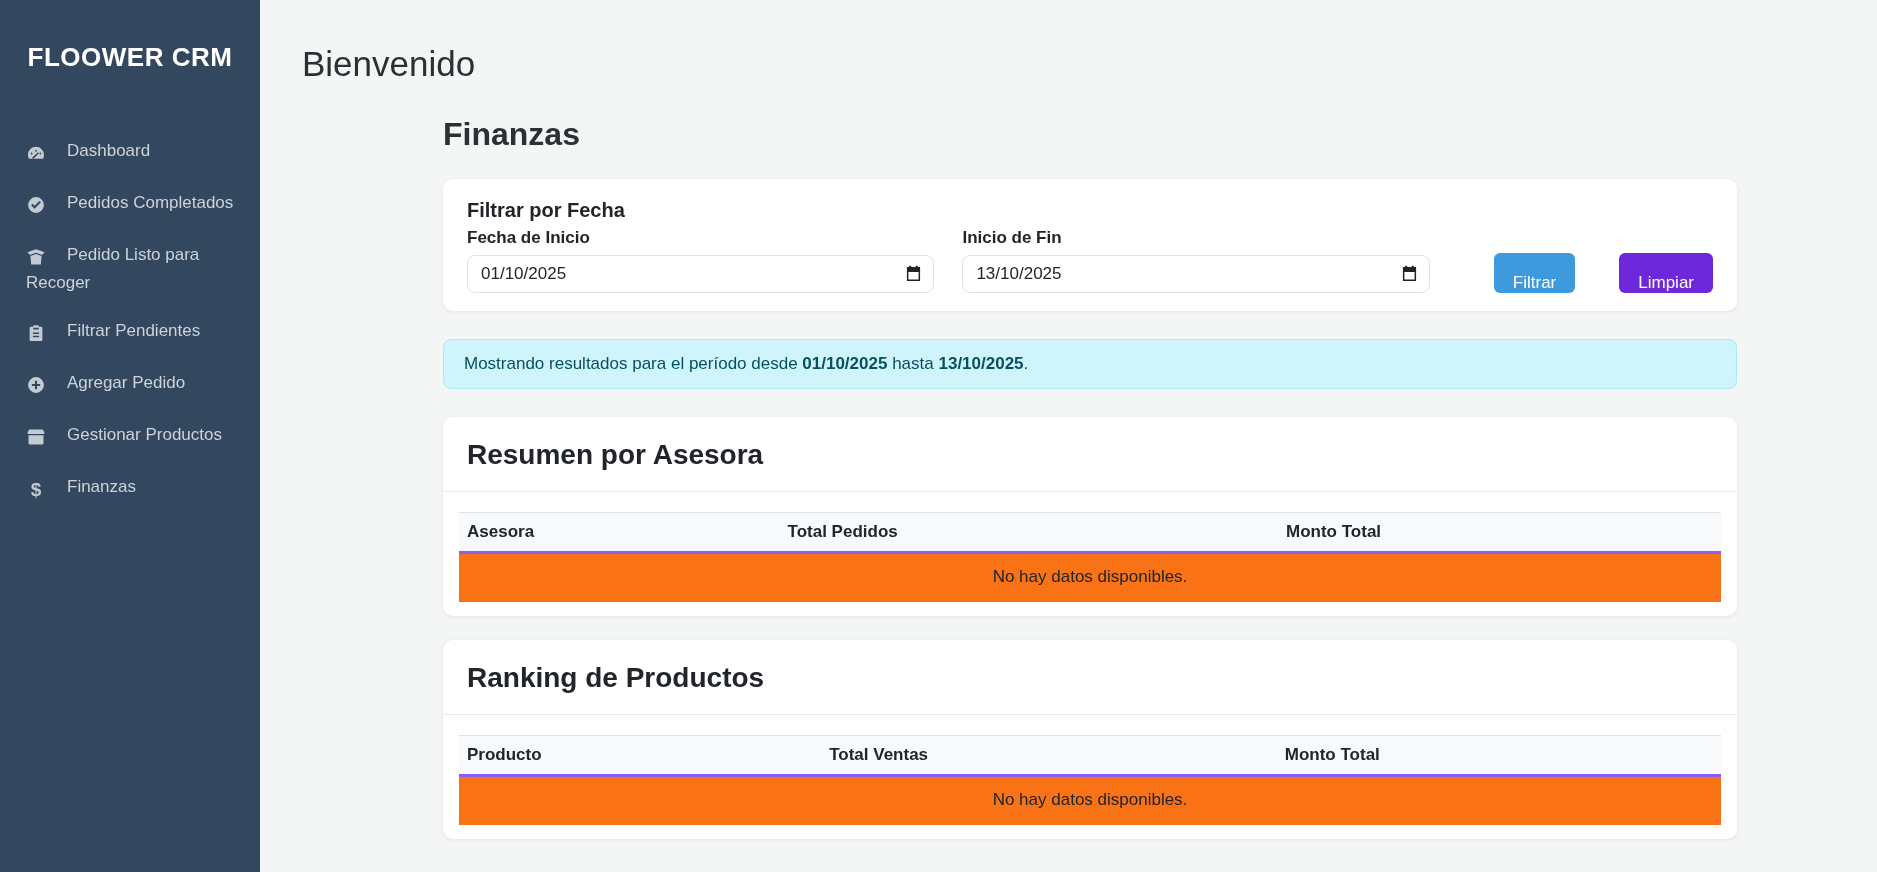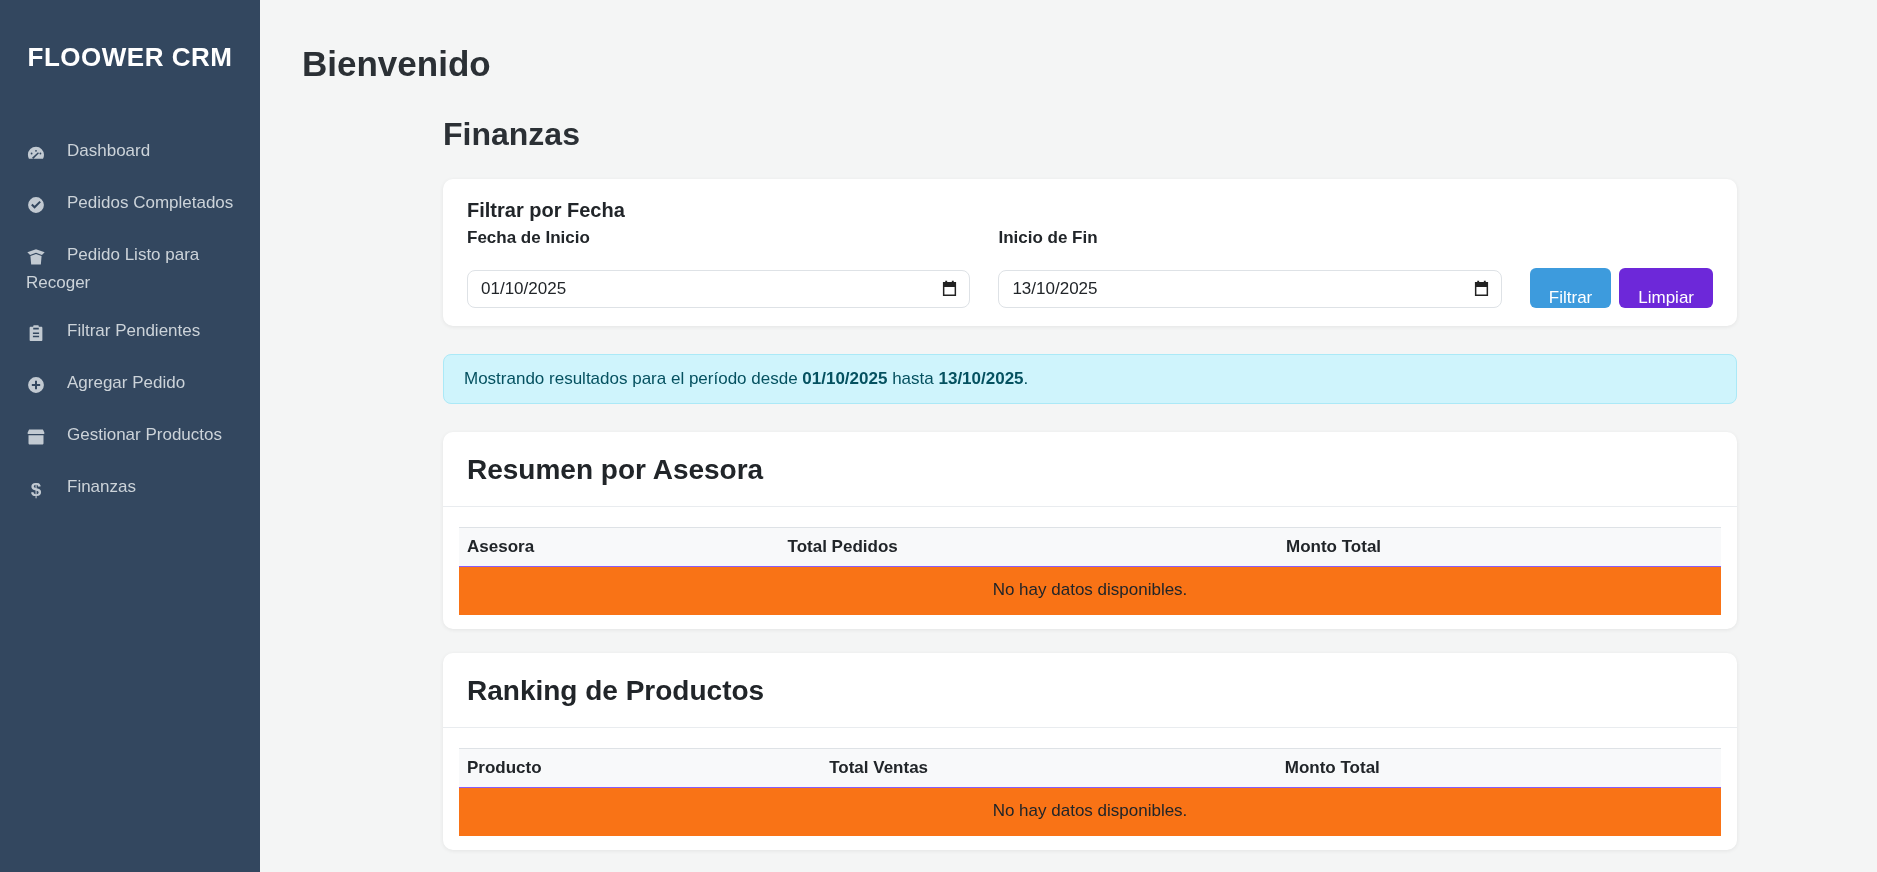--- a/index.html
+++ b/index.html
@@ -48,21 +48,21 @@
   .nav-icon svg { display: inline-block; vertical-align: top; }
   .dollar-glyph { font-size: 19px; font-weight: 700; line-height: 24px; }
 
   
   .main {
     flex: 1;
     padding: 44px 140px 40px 42px;
   }
   .welcome-title {
     font-size: 35px;
-    font-weight: 700;
+    font-weight: 400;
     color: #2b3035;
     margin: 0 0 32px 0;
   }
   .finanzas-wrap { margin-left: 141px; }
   .finanzas-title {
     font-size: 32px;
     font-weight: 700;
     color: #2b3035;
     margin: 0 0 26px 0;
   }
@@ -71,21 +71,21 @@
     background: #ffffff;
     border-radius: 10px;
     box-shadow: 0 1px 4px rgba(0,0,0,0.07);
   }
 
   
   .filter-card { padding: 20px 24px 18px 24px; margin-bottom: 28px; }
   .filter-title { font-size: 20px; font-weight: 700; margin: 0 0 6px 0; color: #212529; }
   .filter-row { display: flex; gap: 28px; align-items: flex-end; }
   .field { flex: 1; }
-  .field-label { display: block; font-size: 17px; font-weight: 600; margin-bottom: 22px; color: #212529; }
+  .field-label { display: block; font-size: 17px; font-weight: 600; margin-bottom: 7px; color: #212529; }
   .date-wrap { position: relative; }
   .date-input {
     width: 100%;
     height: 38px;
     border: 1px solid #dee2e6;
     border-radius: 8px;
     padding: 6px 40px 6px 13px;
     font-size: 17px;
     font-family: inherit;
     color: #212529;
@@ -106,20 +106,21 @@
   .btn {
     border: none;
     border-radius: 6px;
     padding: 20px 19px;
     height: 38px;
     font-size: 17px;
     font-family: inherit;
     color: #ffffff;
     cursor: pointer;
     white-space: nowrap;
+    margin-left: 36px;
   }
   .btn-primary { background: #3d9bdd; }
   .btn-secondary { background: #6d28d9; }
 
   
   .alert-info {
     background: #cff4fc;
     border: 1px solid #abe9f7;
     border-radius: 8px;
     color: #055160;
@@ -135,21 +136,21 @@
   .section-title { font-size: 28px; font-weight: 700; margin: 0; color: #212529; }
   .section-body { padding: 20px 16px 14px 16px; }
   table.data-table { width: 100%; border-collapse: collapse; font-size: 17px; }
   .data-table th {
     text-align: left;
     font-weight: 700;
     background: #f8f9fa;
     color: #212529;
     padding: 9px 8px;
     border-top: 1px solid #dee2e6;
-    border-bottom: 1px solid #8b5cf6;
+    border-bottom: 3px solid #8b5cf6;
     margin-top: 9px;
   }
   .data-table td.empty-cell {
     text-align: center;
     background: #f97316;
     padding: 13px 8px;
     border-bottom: 2px solid #f97316;
     color: #212529;
   }
   .tbl-summary th:nth-child(1) { width: 25.4%; }

